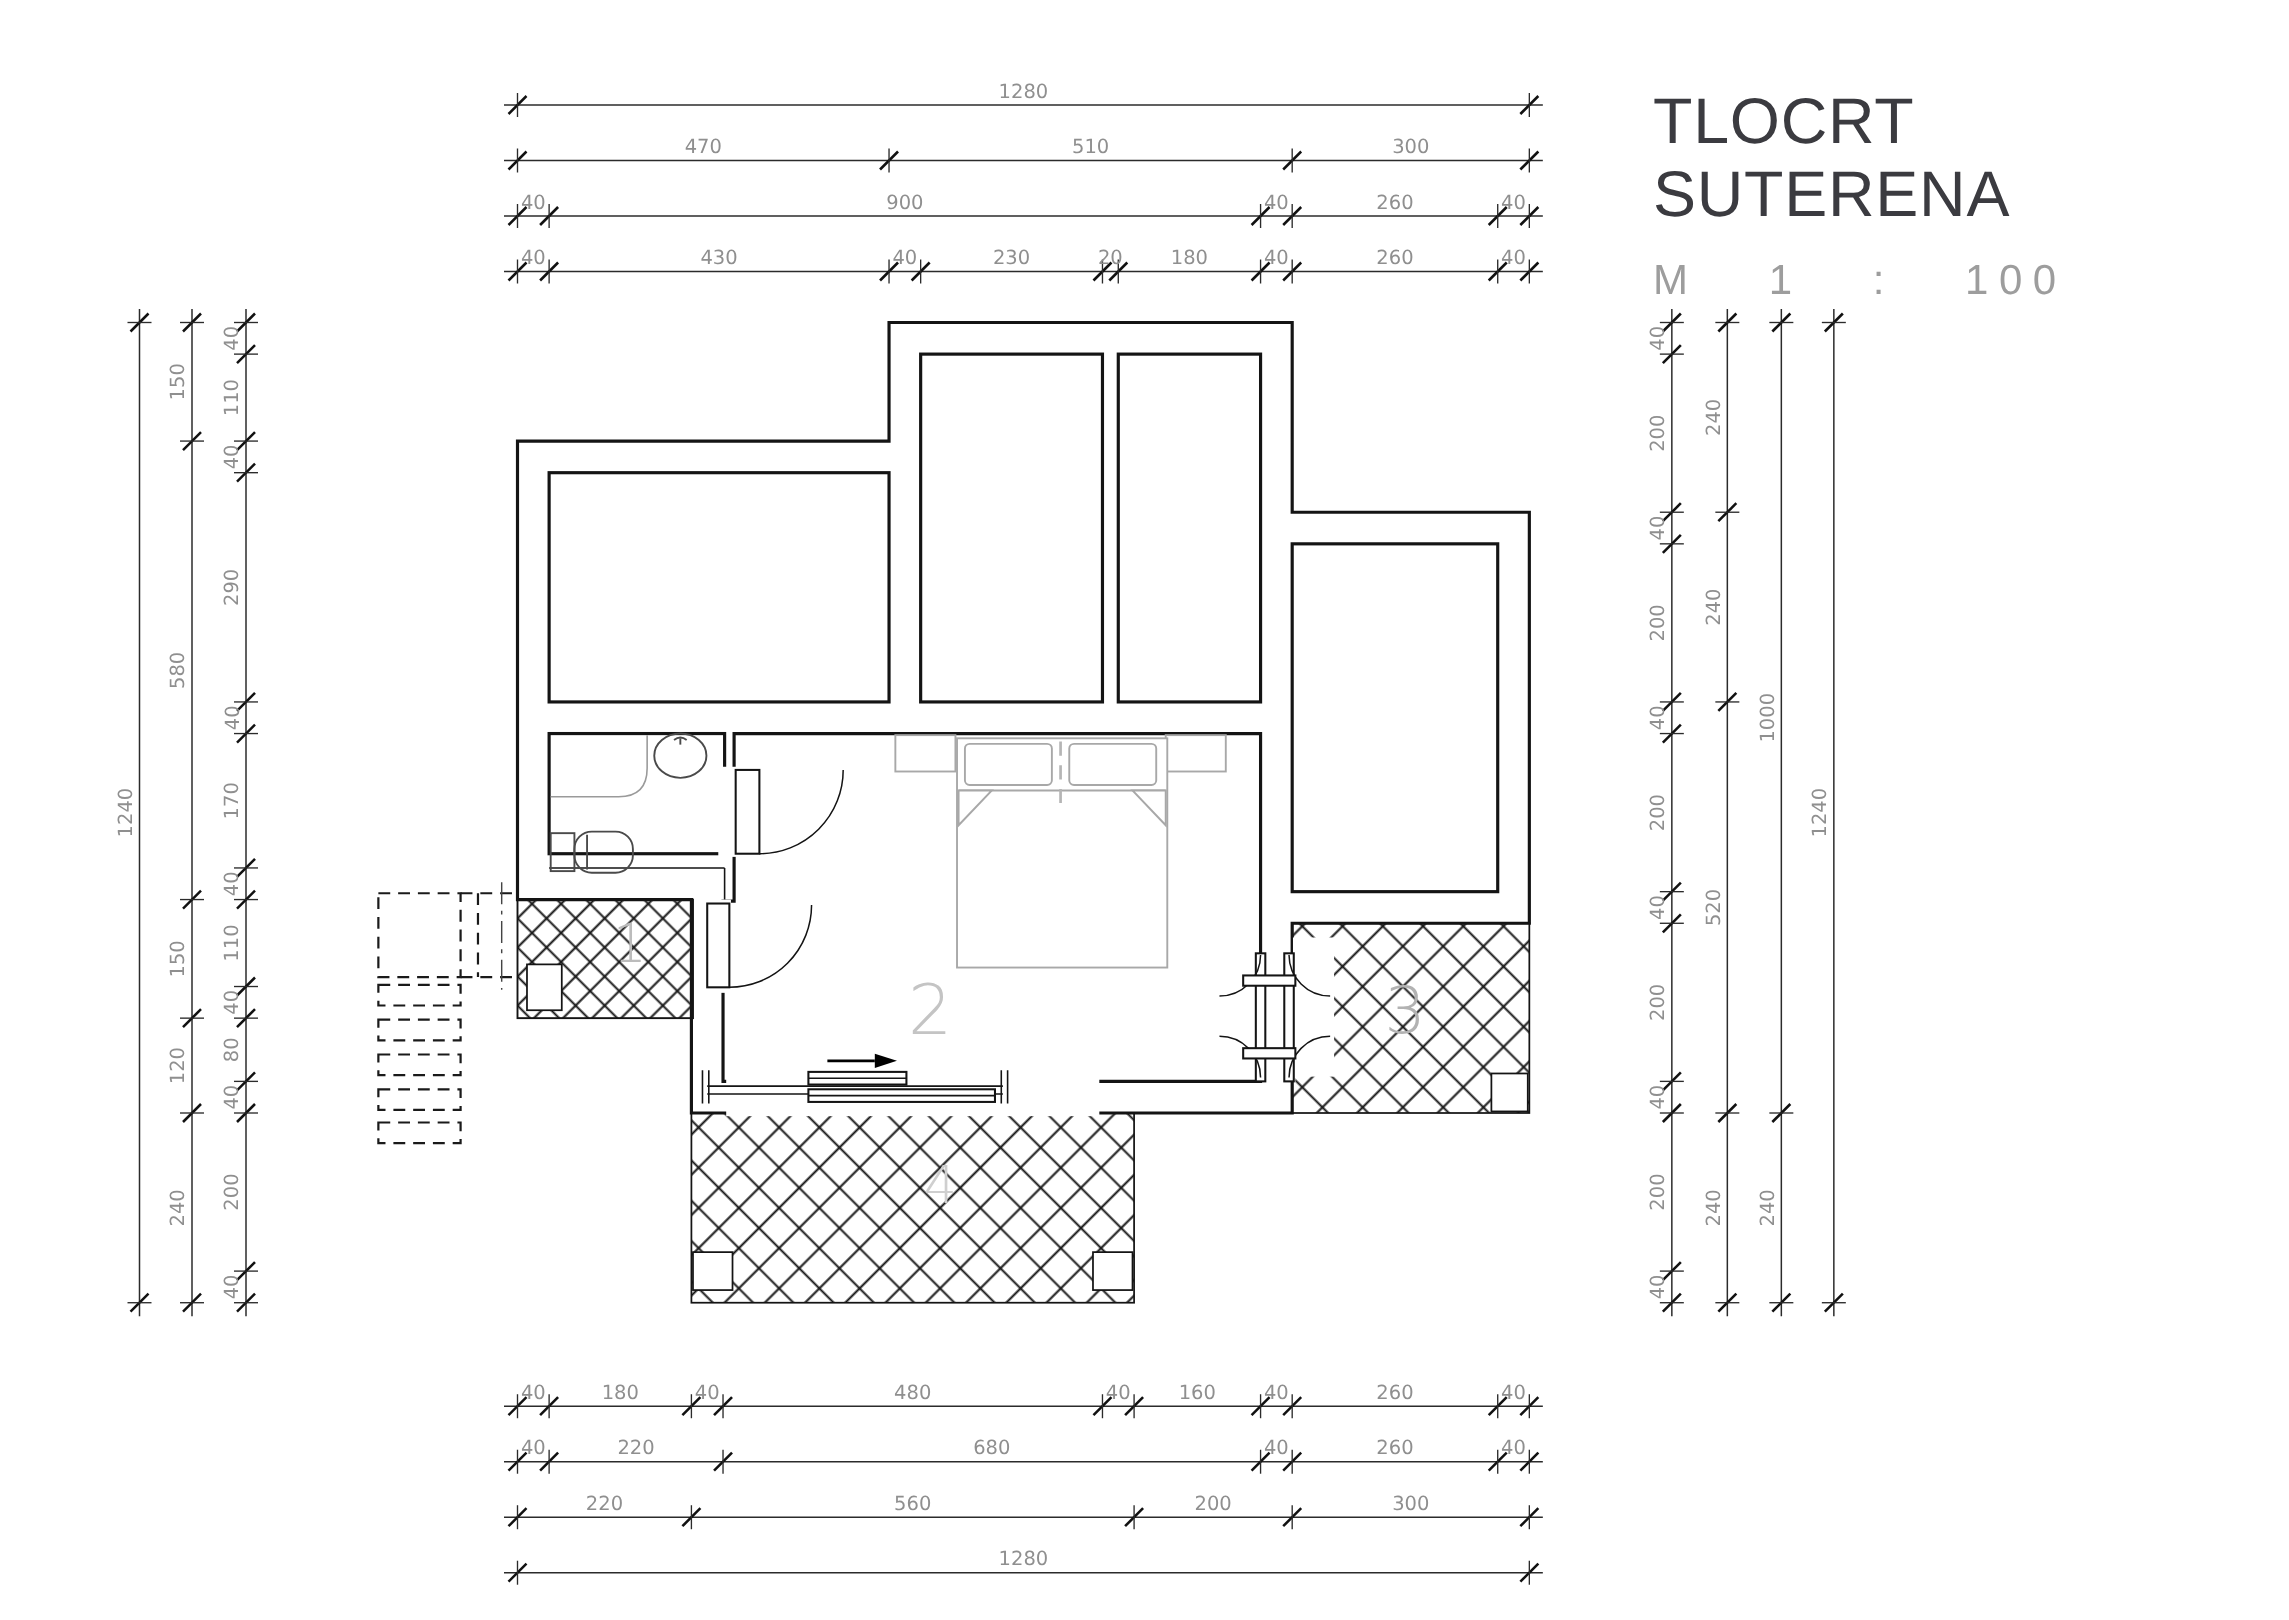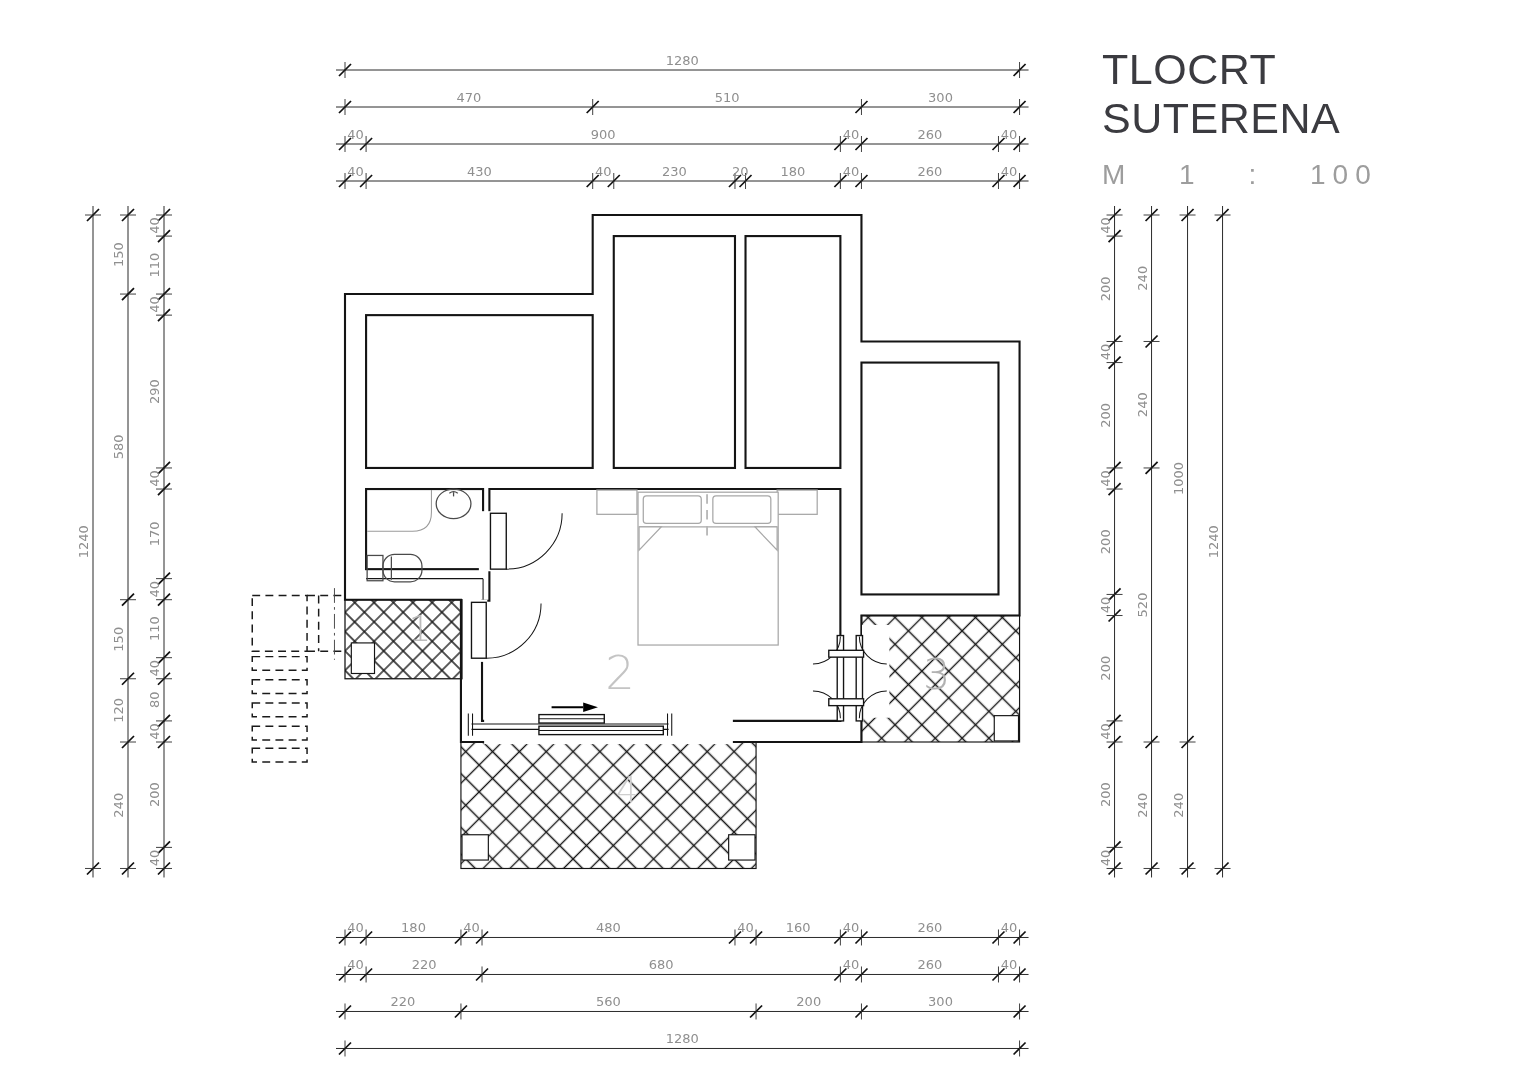--- a/index.html
+++ b/index.html
@@ -16,21 +16,21 @@
   .gray{fill:none;stroke:#9a9a9a;stroke-width:2;}
   .door{fill:#ffffff;stroke:#141414;stroke-width:2.6;}
   .arc{fill:none;stroke:#141414;stroke-width:1.9;}
   .erase{fill:#ffffff;stroke:none;}
   .hatchline{stroke:#161616;stroke-width:2.6;}
   .furn{fill:none;stroke:#a8a8a8;stroke-width:2.4;}
   .furnw{fill:#ffffff;stroke:#a8a8a8;stroke-width:2.4;}
   .fix{fill:none;stroke:#4a4a4a;stroke-width:2.4;}
   .dash{fill:none;stroke:#1a1a1a;stroke-width:2.8;stroke-dasharray:15 10;}
   .dashdot{fill:none;stroke:#444;stroke-width:1.8;stroke-dasharray:28 8 5 8;}
-  .titleblock{position:absolute;left:1102px;top:45px;width:400px;}
+  .titleblock{position:absolute;left:1102px;top:57px;width:400px;}
   .t1{font-size:43px;font-weight:500;color:#3b3b40;letter-spacing:0.5px;
       font-family:"Liberation Sans",sans-serif;}
   .t2{font-size:28px;font-weight:300;color:#9d9d9d;letter-spacing:7px;word-spacing:32px;
       margin-top:16px;font-family:"Liberation Sans",sans-serif;}
 </style>
 </head>
 <body>
 
 <div id="stage">
 

